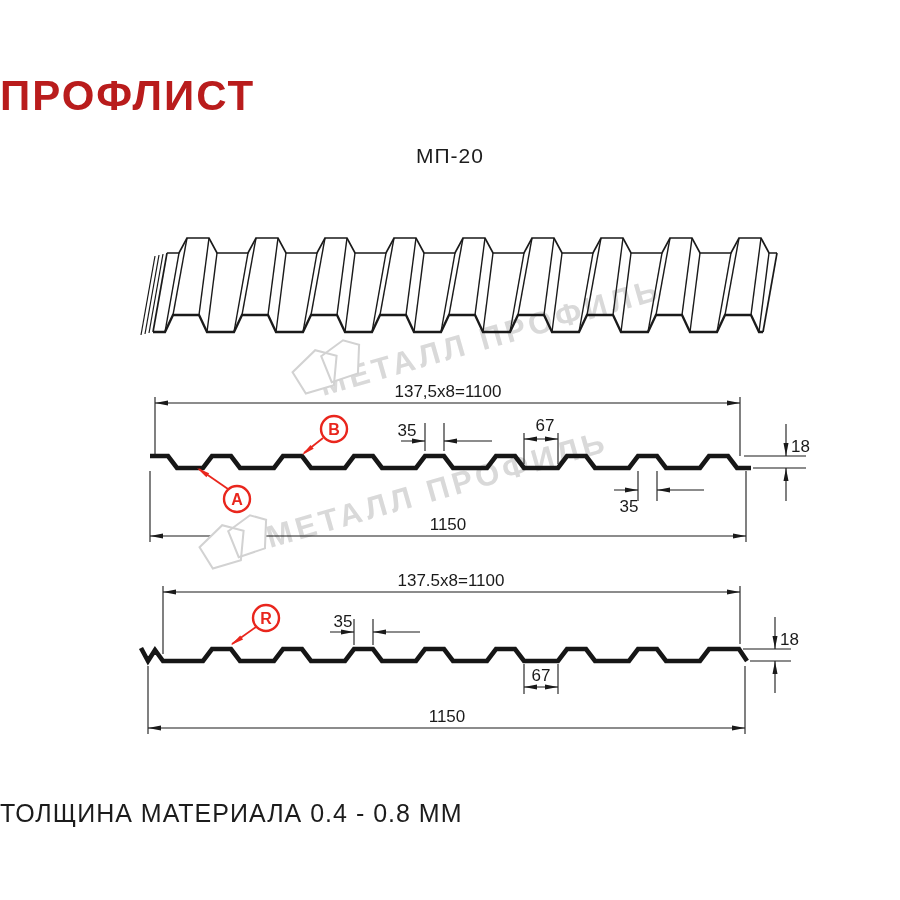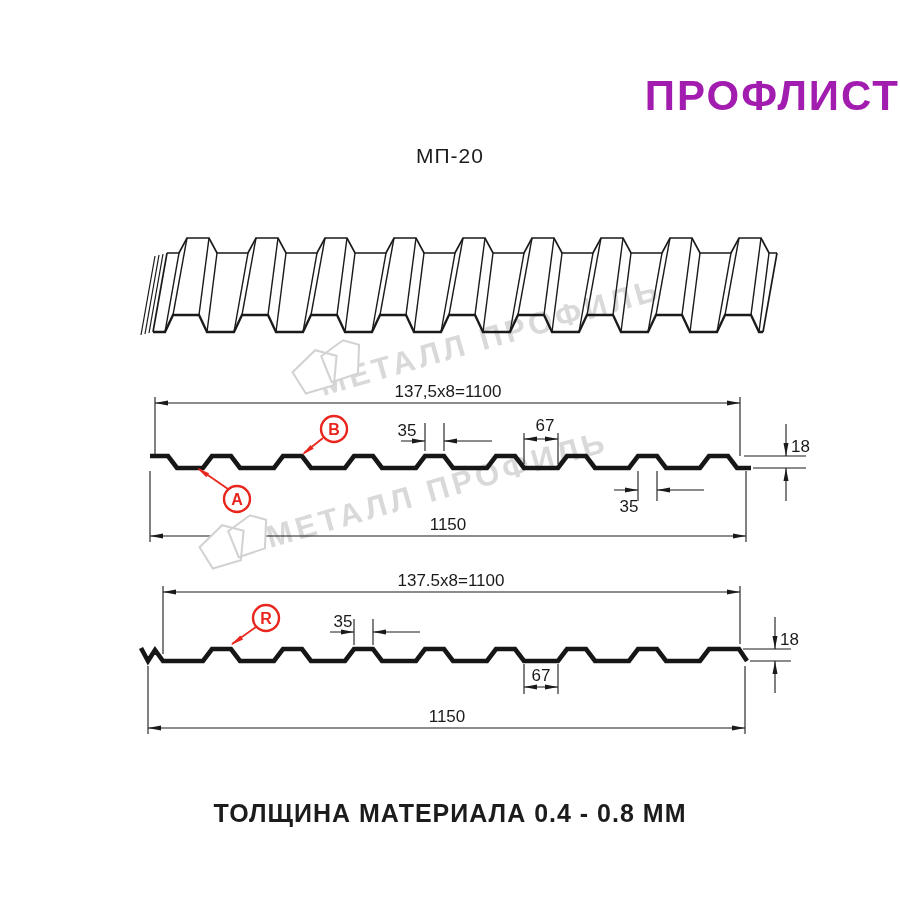--- a/index.html
+++ b/index.html
@@ -1,23 +1,23 @@
 <!DOCTYPE html>
 <html><head>
 <meta charset="utf-8">
 <style>
   html,body{margin:0;padding:0;}
   body{width:900px;height:900px;background:#ffffff;position:relative;overflow:hidden;
        font-family:"Liberation Sans", sans-serif;color:#1a1a1a;}
-  .title{position:absolute;top:72px;left:0;width:900px;text-align:right;
-         font-size:42px;font-weight:bold;letter-spacing:2px;color:#a21caf;}
+  .title{position:absolute;top:72px;left:0;width:900px;text-align:left;
+         font-size:42px;font-weight:bold;letter-spacing:2px;color:#b91c1c;}
   .subtitle{position:absolute;top:128px;left:0;width:900px;text-align:center;
          font-size:21px;font-weight:500;letter-spacing:1px;color:#1c1c1c;margin-top:16px;}
-  .footer{position:absolute;top:799px;left:0;width:900px;text-align:center;
-         font-size:25px;font-weight:700;letter-spacing:1px;color:#1c1c1c;}
+  .footer{position:absolute;top:799px;left:0;width:900px;
+         font-size:25px;font-weight:400;letter-spacing:1px;color:#1c1c1c;}
   svg{position:absolute;top:0;left:0;}
   .dimline{stroke:#1a1a1a;stroke-width:1.1;fill:none;}
   .profile{stroke:#161616;stroke-width:4.6;fill:none;stroke-linejoin:miter;}
   .dimtext{font-size:17px;fill:#1a1a1a;}
   .red{stroke:#e9261d;fill:none;stroke-width:2.4;}
   .redtext{fill:#e9261d;font-size:16px;font-weight:bold;}
   .wmtext{font-size:31px;font-weight:bold;letter-spacing:4px;fill:#d9d9d9;}
   .wmlogo-fill{fill:#ffffff;stroke:none;}
   .wmlogo-stroke{fill:none;stroke:#d2d2d2;stroke-width:2.4;stroke-linejoin:miter;}
   .sheet{stroke:#1a1a1a;fill:none;}

